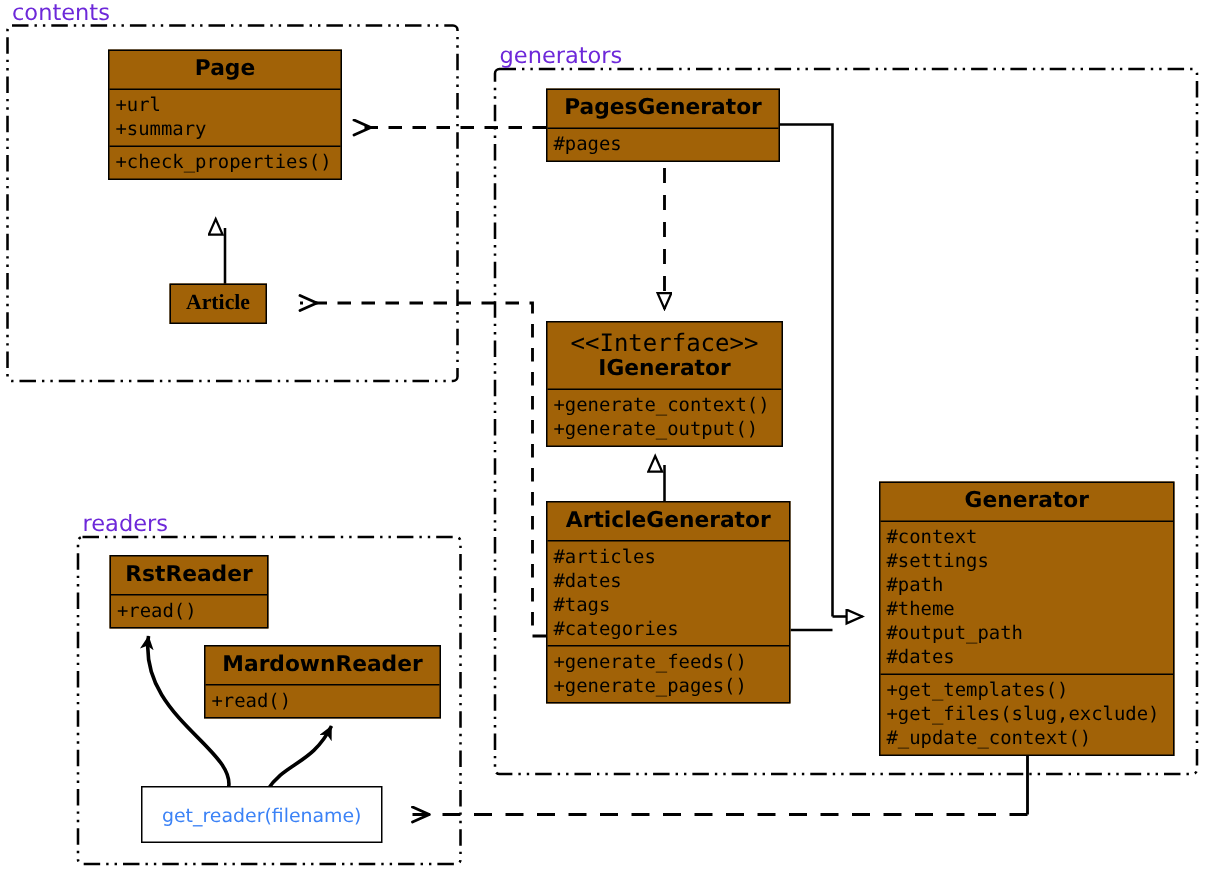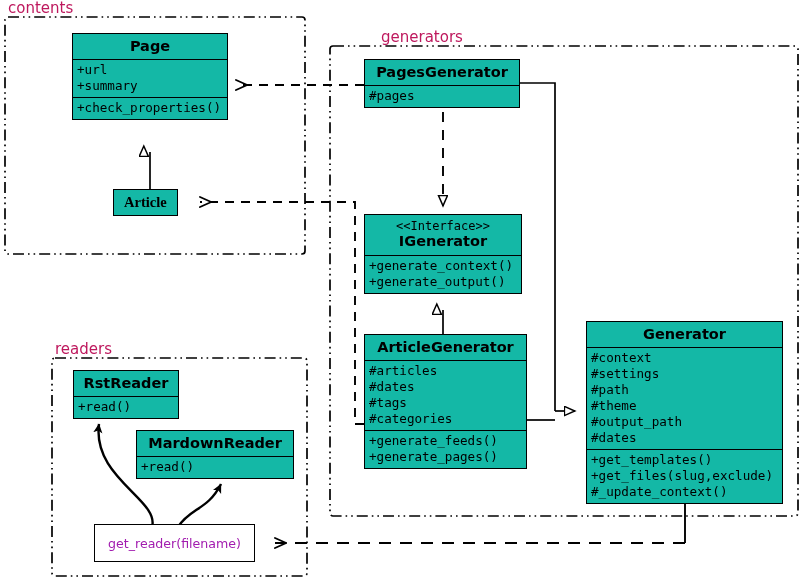--- a/index.html
+++ b/index.html
@@ -20,46 +20,46 @@
     left: 0;
     top: 0;
     width: 803px;
     height: 579px;
   }
 
   
   .package-label {
     position: absolute;
     font-size: 15px;
-    color: #be185d;
+    color: #6d28d9;
     letter-spacing: 0px;
     white-space: nowrap;
     font-family: "DejaVu Sans", sans-serif;
   }
 
   
   .uml-class {
     position: absolute;
     border: 1.6px solid #000;
-    background: #14b8a6;
+    background: #a16207;
     box-sizing: border-box;
   }
   .uml-name {
     text-align: center;
     font-weight: bold;
     font-size: 14.5px;
     color: #000;
     padding: 4px 6px 5px 6px;
     line-height: 1.12;
     font-family: "DejaVu Sans", sans-serif;
   }
   .uml-stereotype {
     display: block;
     font-weight: normal;
-    font-size: 12px;
+    font-size: 16px;
     font-family: "DejaVu Sans Mono", monospace;
     line-height: 1.2;
     text-align: center;
   }
   .uml-sep {
     border-top: 1.6px solid #000;
   }
   .uml-compartment {
     padding: 2px 3px 3px 4px;
   }
@@ -76,21 +76,21 @@
     border: 1.6px solid #000;
     background: #fff;
     box-sizing: border-box;
     display: flex;
     align-items: center;
     justify-content: center;
   }
   .plain-box .plain-label {
     font-family: "DejaVu Sans", sans-serif;
     font-size: 12.6px;
-    color: #a21caf;
+    color: #3b82f6;
     white-space: nowrap;
   }
   
   .name-only .uml-name {
     padding: 4px 10px 5px 10px;
     font-family: Liberation Serif, serif;
   }
 </style>
 </head>
 <body>
@@ -153,21 +153,21 @@
     <g>
       <path d="M152,527 C160,500 92,478 99,424" fill="none" stroke="#000" stroke-width="2.4" marker-end="url(#filledArrow)"></path>
     </g>
 
     <g>
       <path d="M178,527 C190,508 208,510 221,484" fill="none" stroke="#000" stroke-width="2.4" marker-end="url(#filledArrow)"></path>
     </g>
   </svg>
 
   <div class="package-label" style="left:8px; top:-1px;">contents</div>
-  <div class="package-label" style="left:333px; top:28px;margin-left:48px;">generators</div>
+  <div class="package-label" style="left:333px; top:28px;">generators</div>
   <div class="package-label" style="left:55px; top:340px;">readers</div>
 
   <div class="uml-class" style="left:72px; top:33px; width:156px;">
     <div class="uml-name">Page</div>
     <div class="uml-sep uml-compartment">
       <div class="uml-member">+url</div>
       <div class="uml-member">+summary</div>
     </div>
     <div class="uml-sep uml-compartment">
       <div class="uml-member">+check_properties()</div>

